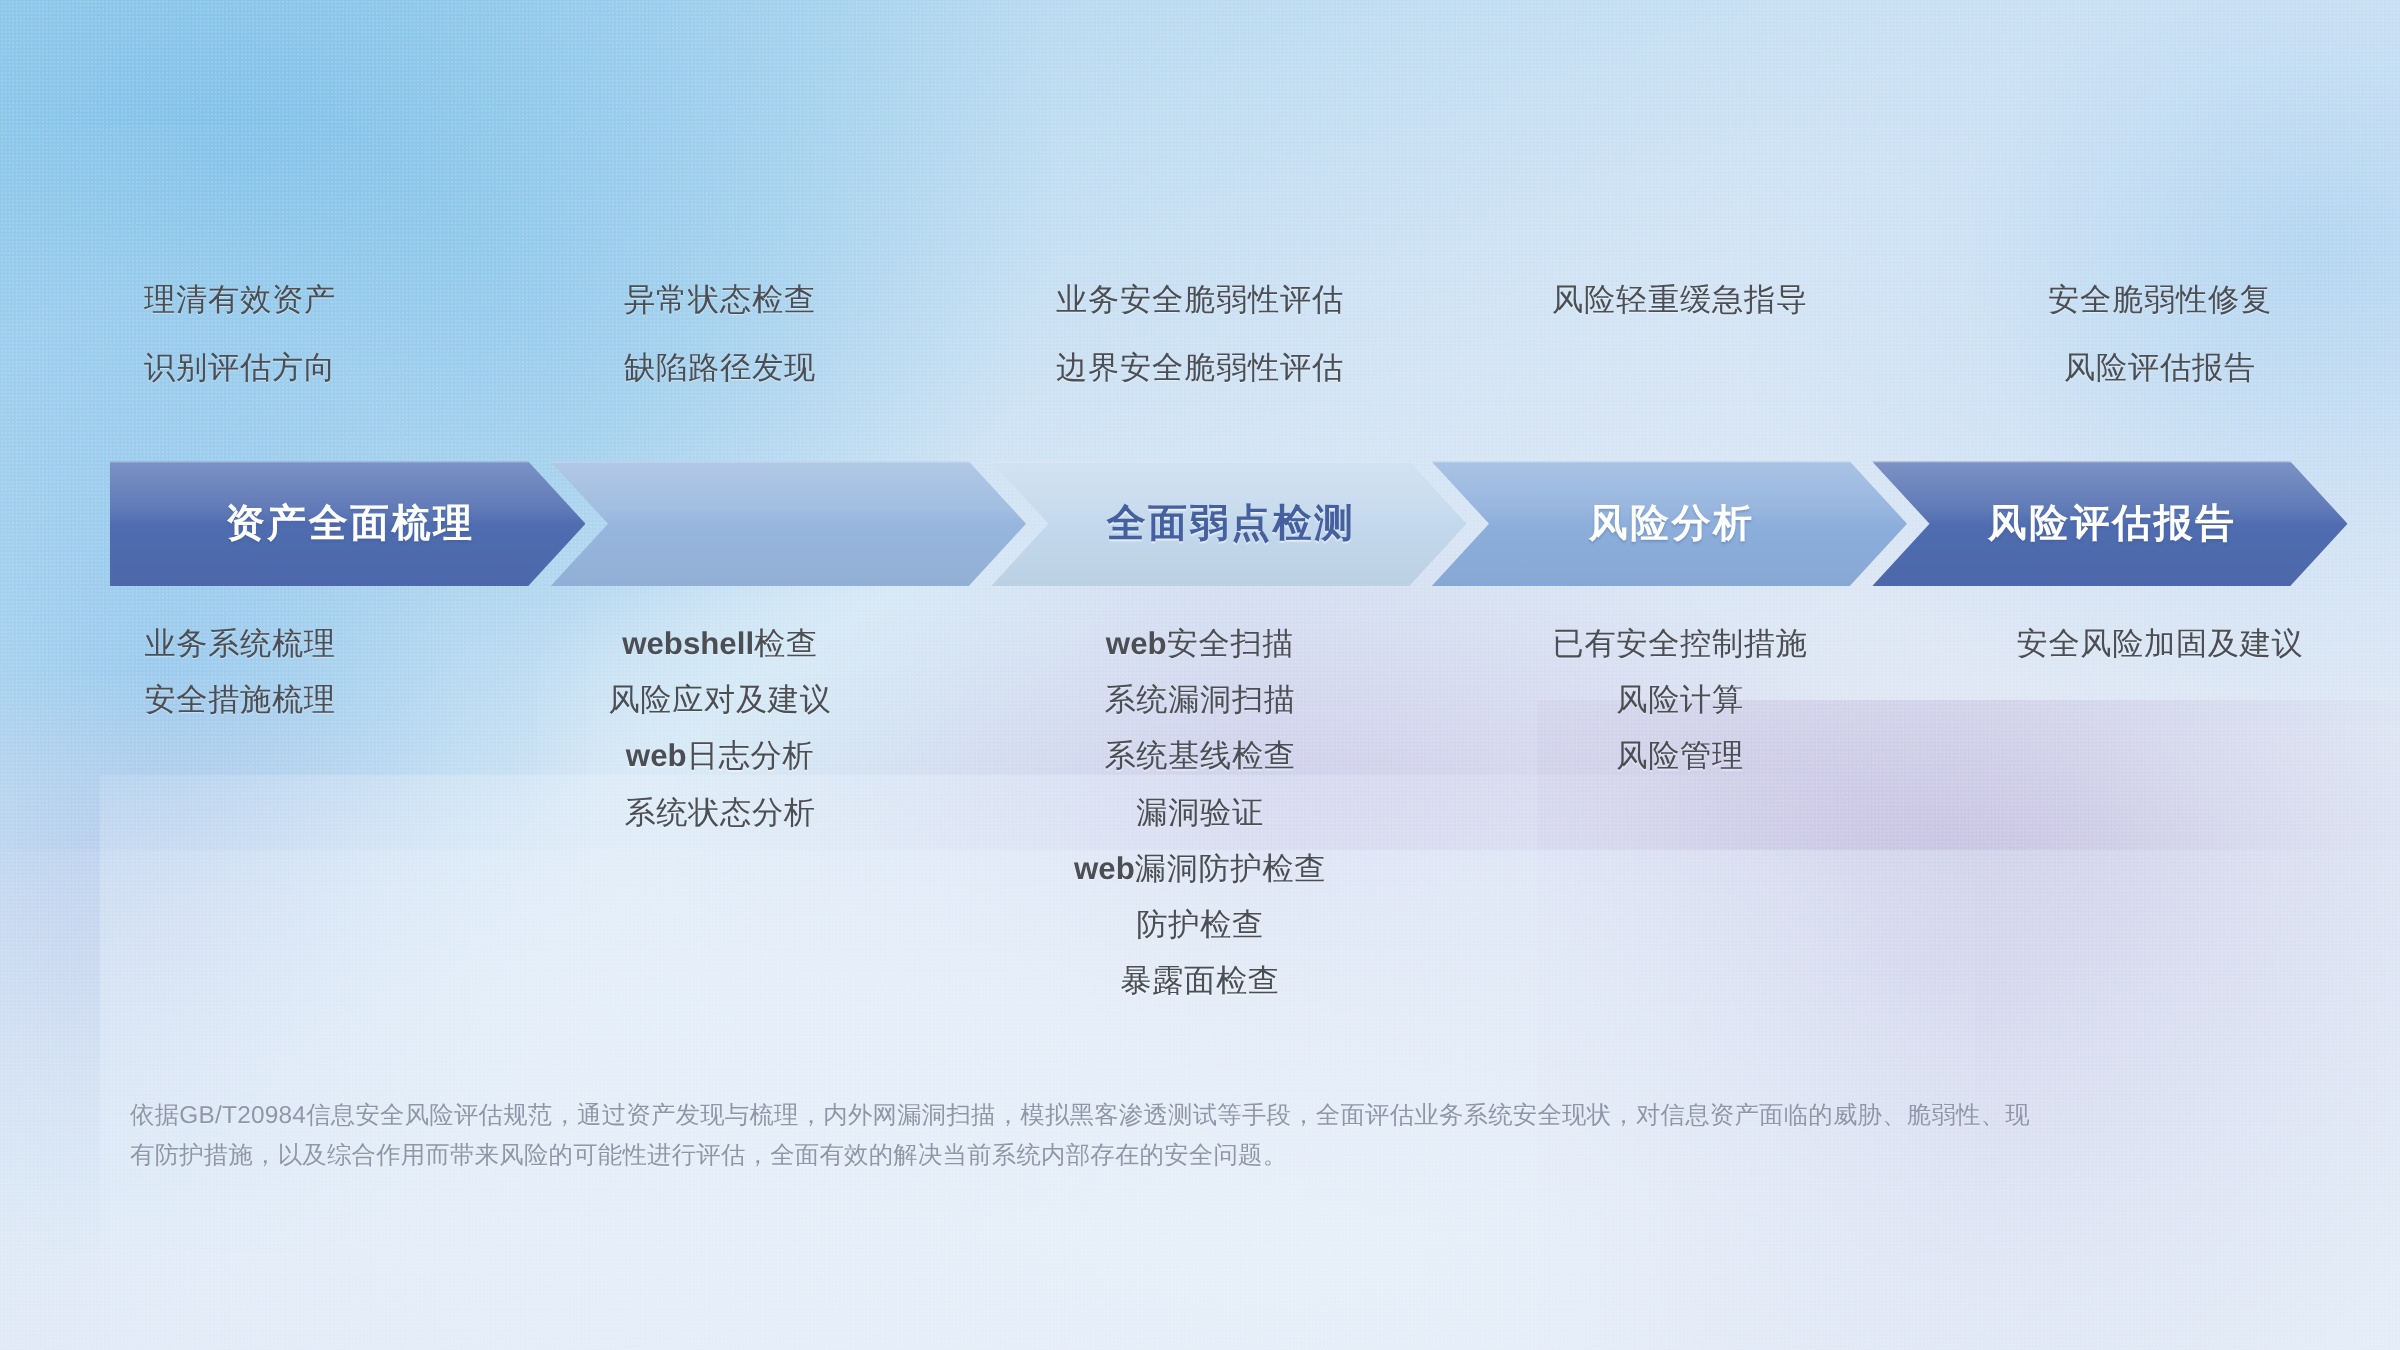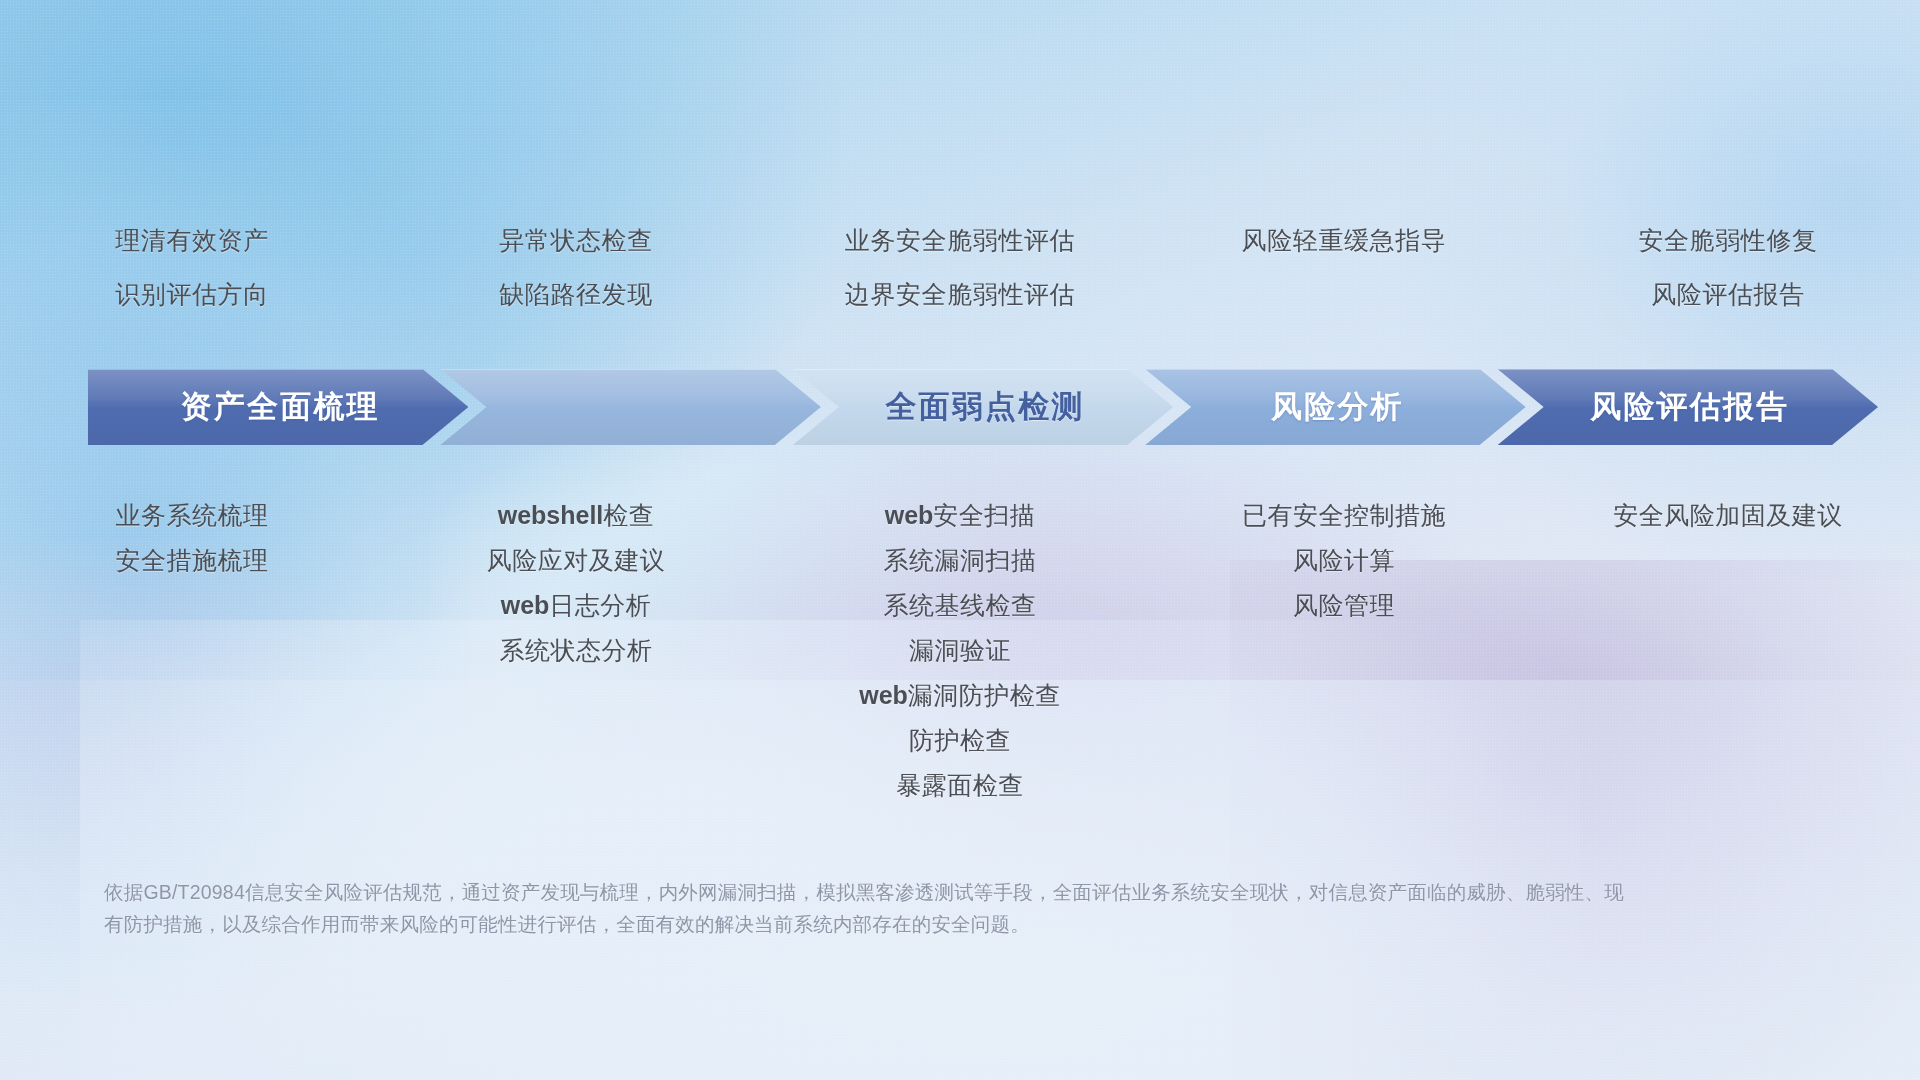--- a/index.html
+++ b/index.html
@@ -93,21 +93,21 @@
 
   
   #arrows {
     position:absolute;
     left:88px; top:369px;
     width:1790px; height:100px;
     display:flex;
   }
   .arrow {
     position:relative;
-    height:76px;
+    height:100px;
     display:flex;
     align-items:center;
     justify-content:center;
     margin-right:-28px;
   }
   .arrow:last-child { margin-right:0; }
   .arrow .shape {
     position:absolute; inset:0;
   }
   .arrow .shape::before {

